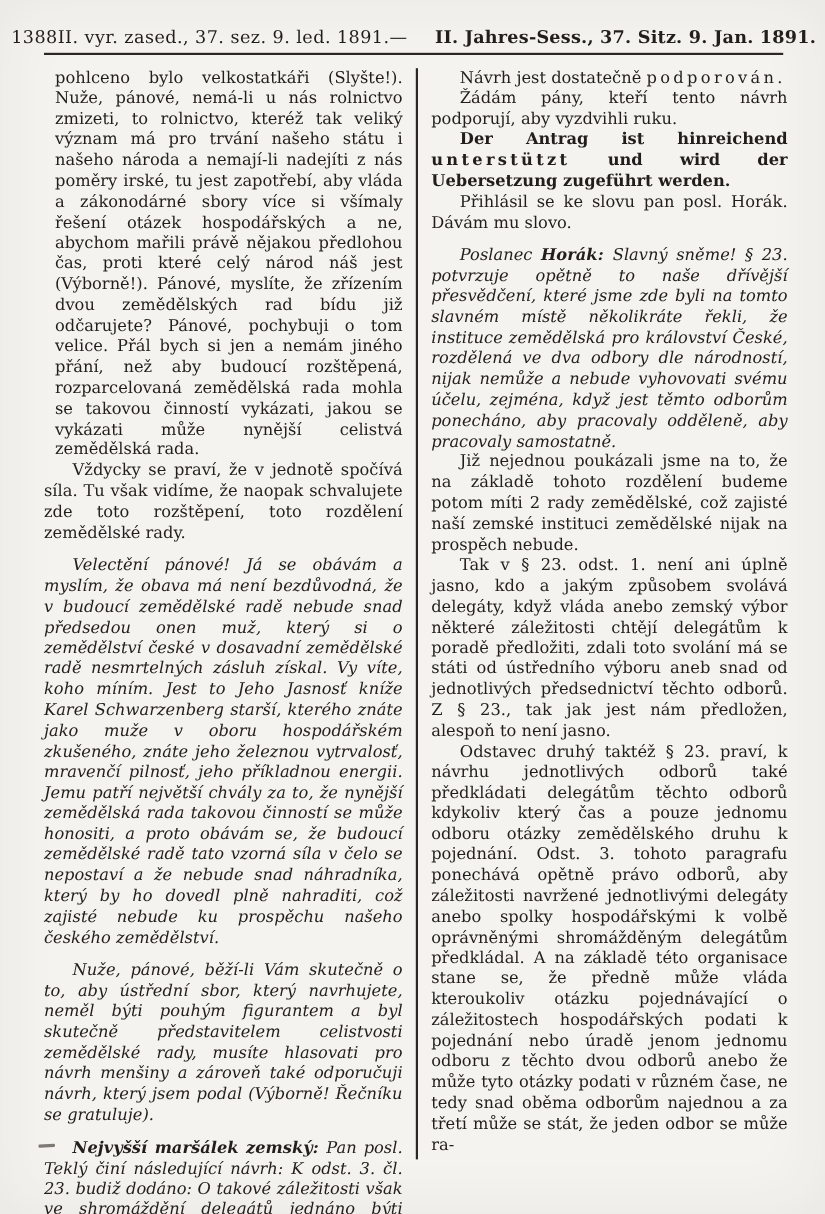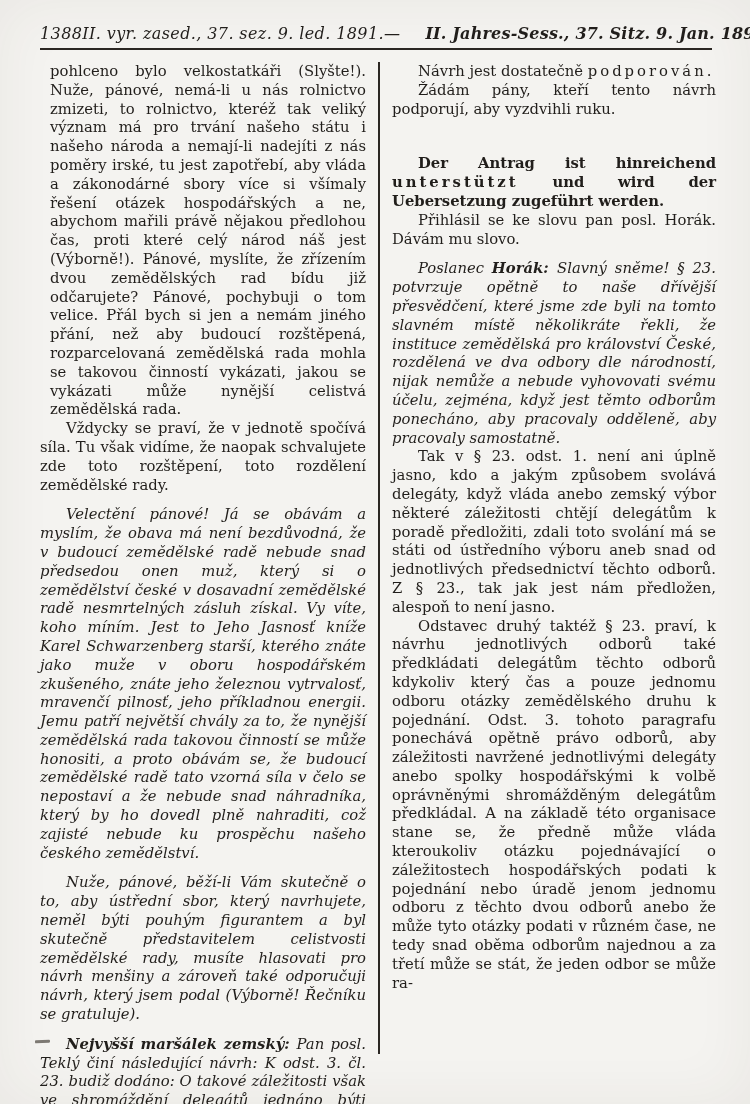--- a/index.html
+++ b/index.html
@@ -12,28 +12,27 @@
     color: #211e1b;
     font-family: "DejaVu Serif", serif;
     overflow: hidden;
   }
   .header {
     position: absolute;
     top: 24px;
     left: 40px;
     right: 38px;
     display: flex;
-    justify-content: space-between;
+    justify-content: center;
     align-items: baseline;
     font-size: 16px;
     letter-spacing: 0.4px;
     border-bottom: 2px solid #2b2723;
     padding-bottom: 5px;
     white-space: nowrap;
-    font-style: italic;
   }
   .header .fraktur { font-weight: 700; letter-spacing: 0.2px; margin-left: 25px; }
   .columns {
     position: absolute;
     top: 62px;
     left: 40px;
     right: 34px;
     display: flex;
   }
   .divider {
@@ -51,21 +50,21 @@
     line-height: 18.8px;
     text-justify: inter-word;
   }
   .col-left  { padding-right: 12px; box-sizing: border-box; }
   .col-right { padding-left: 14px; box-sizing: border-box; }
   p { margin: 0; text-indent: 26px; }
   p.noindent { text-indent: 0; margin-left: 10px; }
   p.gap { margin-top: 11px; font-style: italic; }
   .speaker { font-weight: 700; }
   .spaced { letter-spacing: 3px; }
-  .fraktur-text { font-weight: 600; margin-top: 36px; }
+  .fraktur-text { font-weight: 600; }
   .speaker-para { position: relative; }
   .smudge {
     position: absolute;
     left: -5px;
     top: 5px;
     width: 15px;
     height: 3px;
     background: #55504a;
     opacity: 0.75;
     transform: rotate(-3deg);
@@ -103,18 +102,19 @@
         <span>Návrh jest dostatečně </span><span class="spaced">podporován.</span>
       </p>
       <p>Žádám pány, kteří tento návrh podporují, aby vyzdvihli ruku.</p>
       <p class="fraktur-text">
         <span>Der Antrag ist hinreichend </span><span class="spaced">unterstützt</span><span> und wird der Uebersetzung zugeführt werden.</span>
       </p>
       <p>Přihlásil se ke slovu pan posl. Horák. Dávám mu slovo.</p>
       <p class="gap">
         <span>Poslanec </span><span class="speaker">Horák: </span><span>Slavný sněme! § 23. potvrzuje opětně to naše dřívější přesvědčení, které jsme zde byli na tomto slavném místě několikráte řekli, že instituce zemědělská pro království České, rozdělená ve dva odbory dle národností, nijak nemůže a nebude vyhovovati svému účelu, zejména, když jest těmto odborům ponecháno, aby pracovaly odděleně, aby pracovaly samostatně.</span>
       </p>
+      <p>Již nejednou poukázali jsme na to, že na základě tohoto rozdělení budeme potom míti 2 rady zemědělské, což zajisté naší zemské instituci zemědělské nijak na prospěch nebude.</p>
       <p>Tak v § 23. odst. 1. není ani úplně jasno, kdo a jakým způsobem svolává delegáty, když vláda anebo zemský výbor některé záležitosti chtějí delegátům k poradě předložiti, zdali toto svolání má se státi od ústředního výboru aneb snad od jednotlivých předsednictví těchto odborů. Z § 23., tak jak jest nám předložen, alespoň to není jasno.</p>
       <p>Odstavec druhý taktéž § 23. praví, k návrhu jednotlivých odborů také předkládati delegátům těchto odborů kdykoliv který čas a pouze jednomu odboru otázky zemědělského druhu k pojednání. Odst. 3. tohoto paragrafu ponechává opětně právo odborů, aby záležitosti navržené jednotlivými delegáty anebo spolky hospodářskými k volbě oprávněnými shromážděným delegátům předkládal. A na základě této organisace stane se, že předně může vláda kteroukoliv otázku pojednávající o záležitostech hospodářských podati k pojednání nebo úradě jenom jednomu odboru z těchto dvou odborů anebo že může tyto otázky podati v různém čase, ne tedy snad oběma odborům najednou a za třetí může se stát, že jeden odbor se může ra-</p>
     </div>
   </div>
 
 </div>
 
 </body></html>

